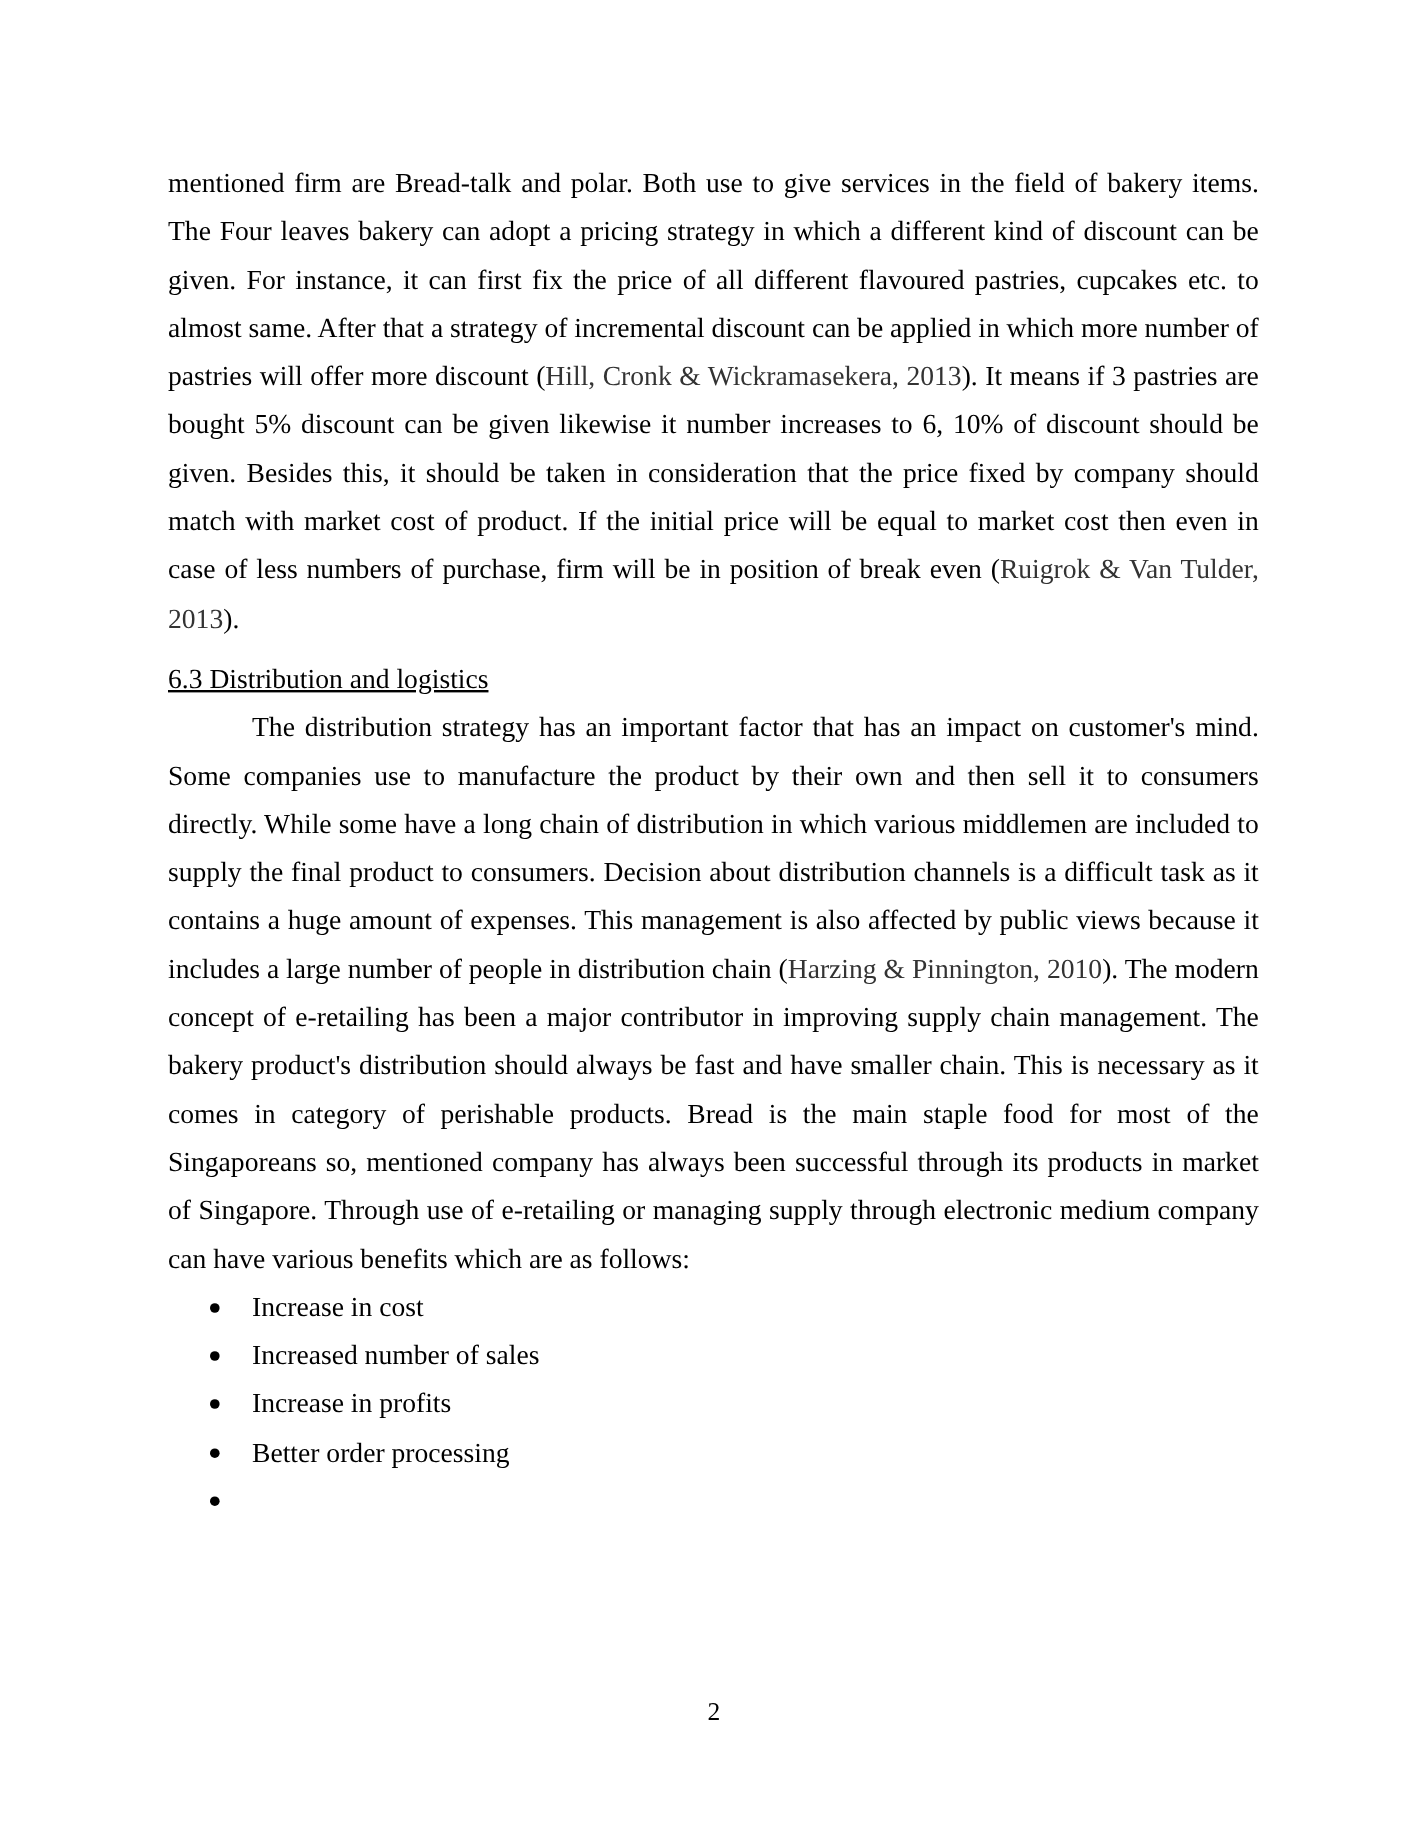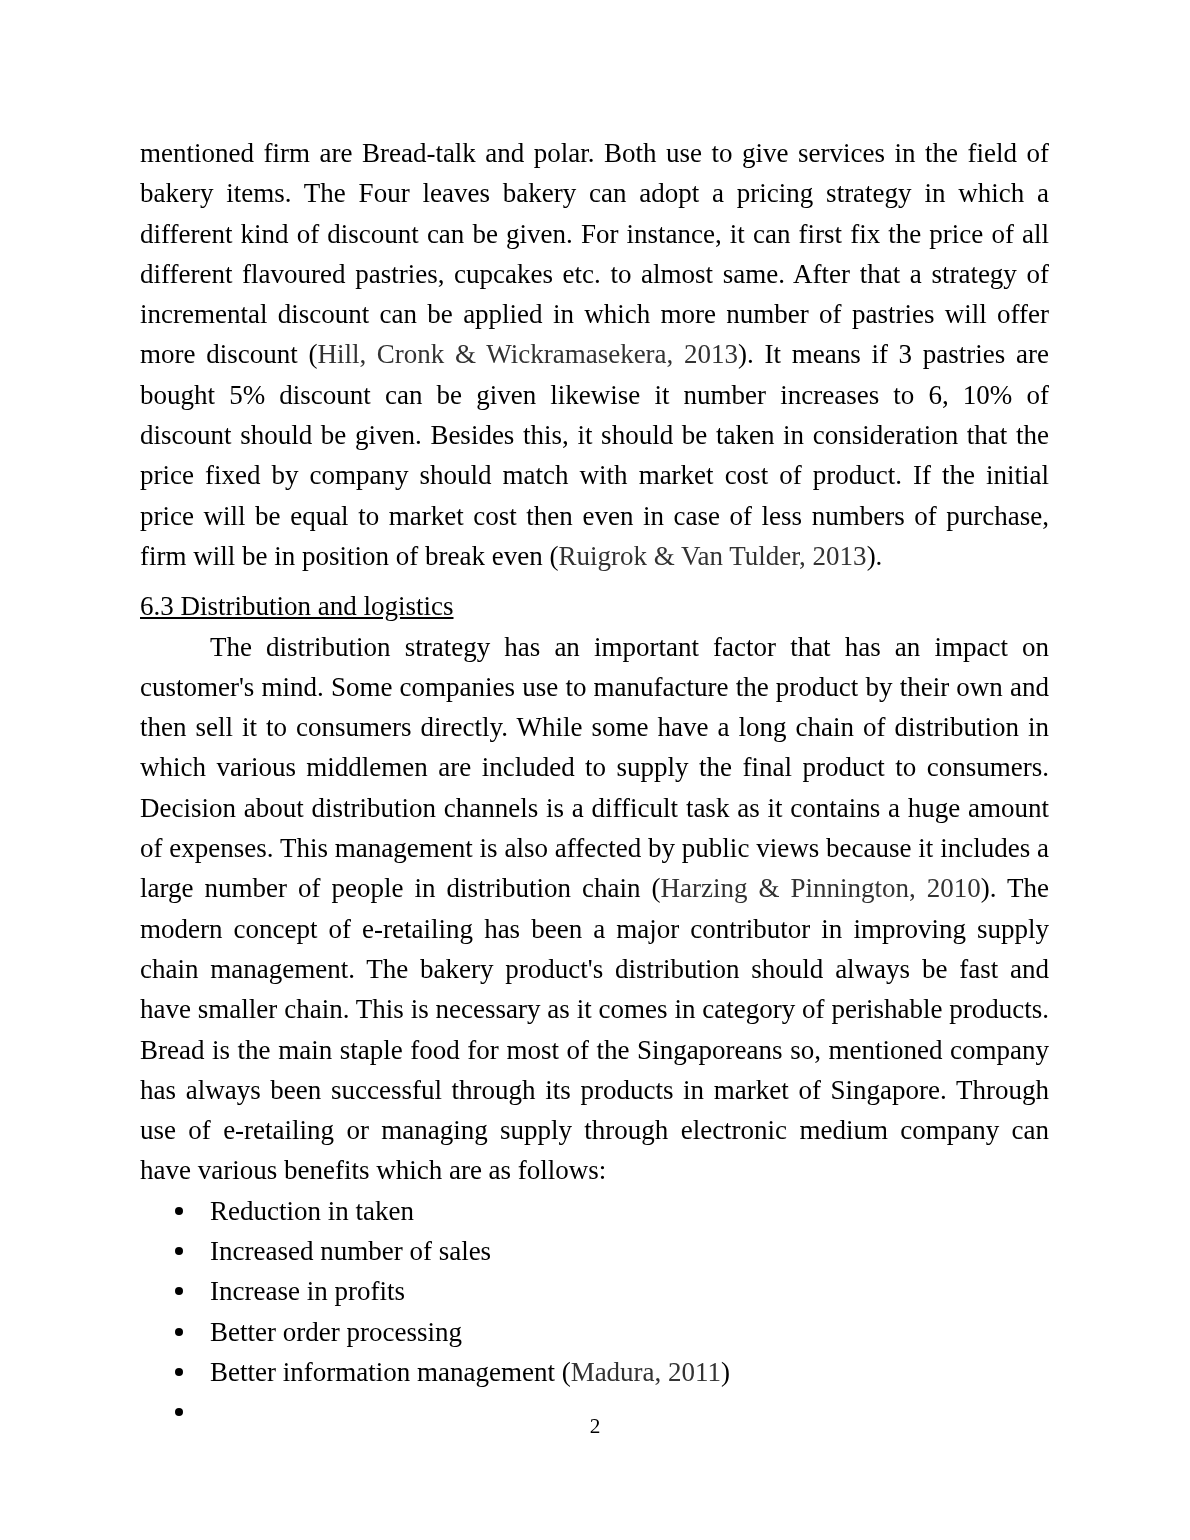--- a/index.html
+++ b/index.html
@@ -1,19 +1,19 @@
 <!DOCTYPE html>
 <html><head>
   <meta charset="utf-8">
   <style>
     html, body { margin: 0; padding: 0; background: #ffffff; }
     body { width: 1190px; height: 1540px; position: relative; overflow: hidden; }
     .page {
       position: absolute; left: 140px; top: 133px; width: 909px;
-      font-family: "Liberation Serif", serif; font-size: 27px; color: #000;
+      font-family: "Liberation Serif", serif; font-size: 23px; color: #000;
       line-height: 40.3px;
     }
     .para { margin: 0; text-align: justify; }
     .indent { text-indent: 70px; }
     .cite { color: #333333; }
     .heading { margin: 10px 0 0 0; text-decoration: underline; line-height: 40.3px; }
     ul.bullets { list-style: none; margin: 0; padding: 0; }
     ul.bullets li { position: relative; padding-left: 70px; line-height: 40.3px; }
     .bullet-dot {
       position: absolute; left: 35px; top: 16px; width: 8px; height: 8px;
@@ -28,22 +28,21 @@
 <body>
 
 <div class="page">
   <p class="para"><span>mentioned firm are Bread-talk  and polar. Both use to give services in the field of bakery items. The Four leaves bakery can adopt a pricing strategy in which a different kind of discount can be given. For instance, it can first fix  the price of all different flavoured pastries, cupcakes etc. to almost same. After that a strategy of incremental discount can be applied in which more number of pastries will offer more discount (</span><span class="cite" style="color: rgb(51, 51, 51);">Hill, Cronk &amp; Wickramasekera, 2013</span><span>). It means if 3 pastries are bought 5% discount can be given likewise it number increases to 6, 10% of discount should be given. Besides this, it should be taken in consideration that the price fixed by company should match with market cost of product. If the  initial price will be equal to market cost then even in case of less numbers of purchase, firm will be in position of break even (</span><span class="cite" style="color: rgb(51, 51, 51);">Ruigrok &amp; Van Tulder, 2013</span><span>).</span></p>
 
   <p class="heading">6.3 Distribution and logistics</p>
 
   <p class="para indent"><span>The distribution strategy has an important factor that has an impact on customer's mind. Some companies use to manufacture the product by their own and then sell it to consumers directly. While some have a long chain of distribution in which various middlemen are included to supply the final product to consumers. Decision about distribution channels is a difficult task as it contains a huge amount of expenses. This management is also affected by public views because it includes a large number of people in distribution chain (</span><span class="cite" style="color: rgb(51, 51, 51);">Harzing &amp; Pinnington, 2010</span><span>). The modern concept of e-retailing has been a major contributor in improving supply chain management. The bakery product's distribution should always be fast and have smaller chain. This is necessary as it comes in category of perishable products. Bread is the main staple food for most of the Singaporeans so, mentioned company has always been successful through its products in market of Singapore. Through use of e-retailing or managing supply through electronic medium company can have various benefits which are as follows:</span></p>
 
   <ul class="bullets">
-    <li><span class="bullet-dot"></span><span>Reduction in taken</span></li>
+    <li><span class="bullet-dot"></span><span>Increase in cost</span></li>
     <li><span class="bullet-dot"></span><span>Increased number of sales</span></li>
     <li><span class="bullet-dot"></span><span>Increase in profits</span></li>
     <li><span class="bullet-dot"></span><span>Better order processing</span></li>
-    <li><span class="bullet-dot"></span><span>Better information management (</span><span class="cite" style="color: rgb(51, 51, 51);">Madura, 2011</span><span>)</span></li>
     <li><span class="bullet-dot"></span></li>
   </ul>
 </div>
 
 <div class="page-number">2</div>
 
 </body></html>

